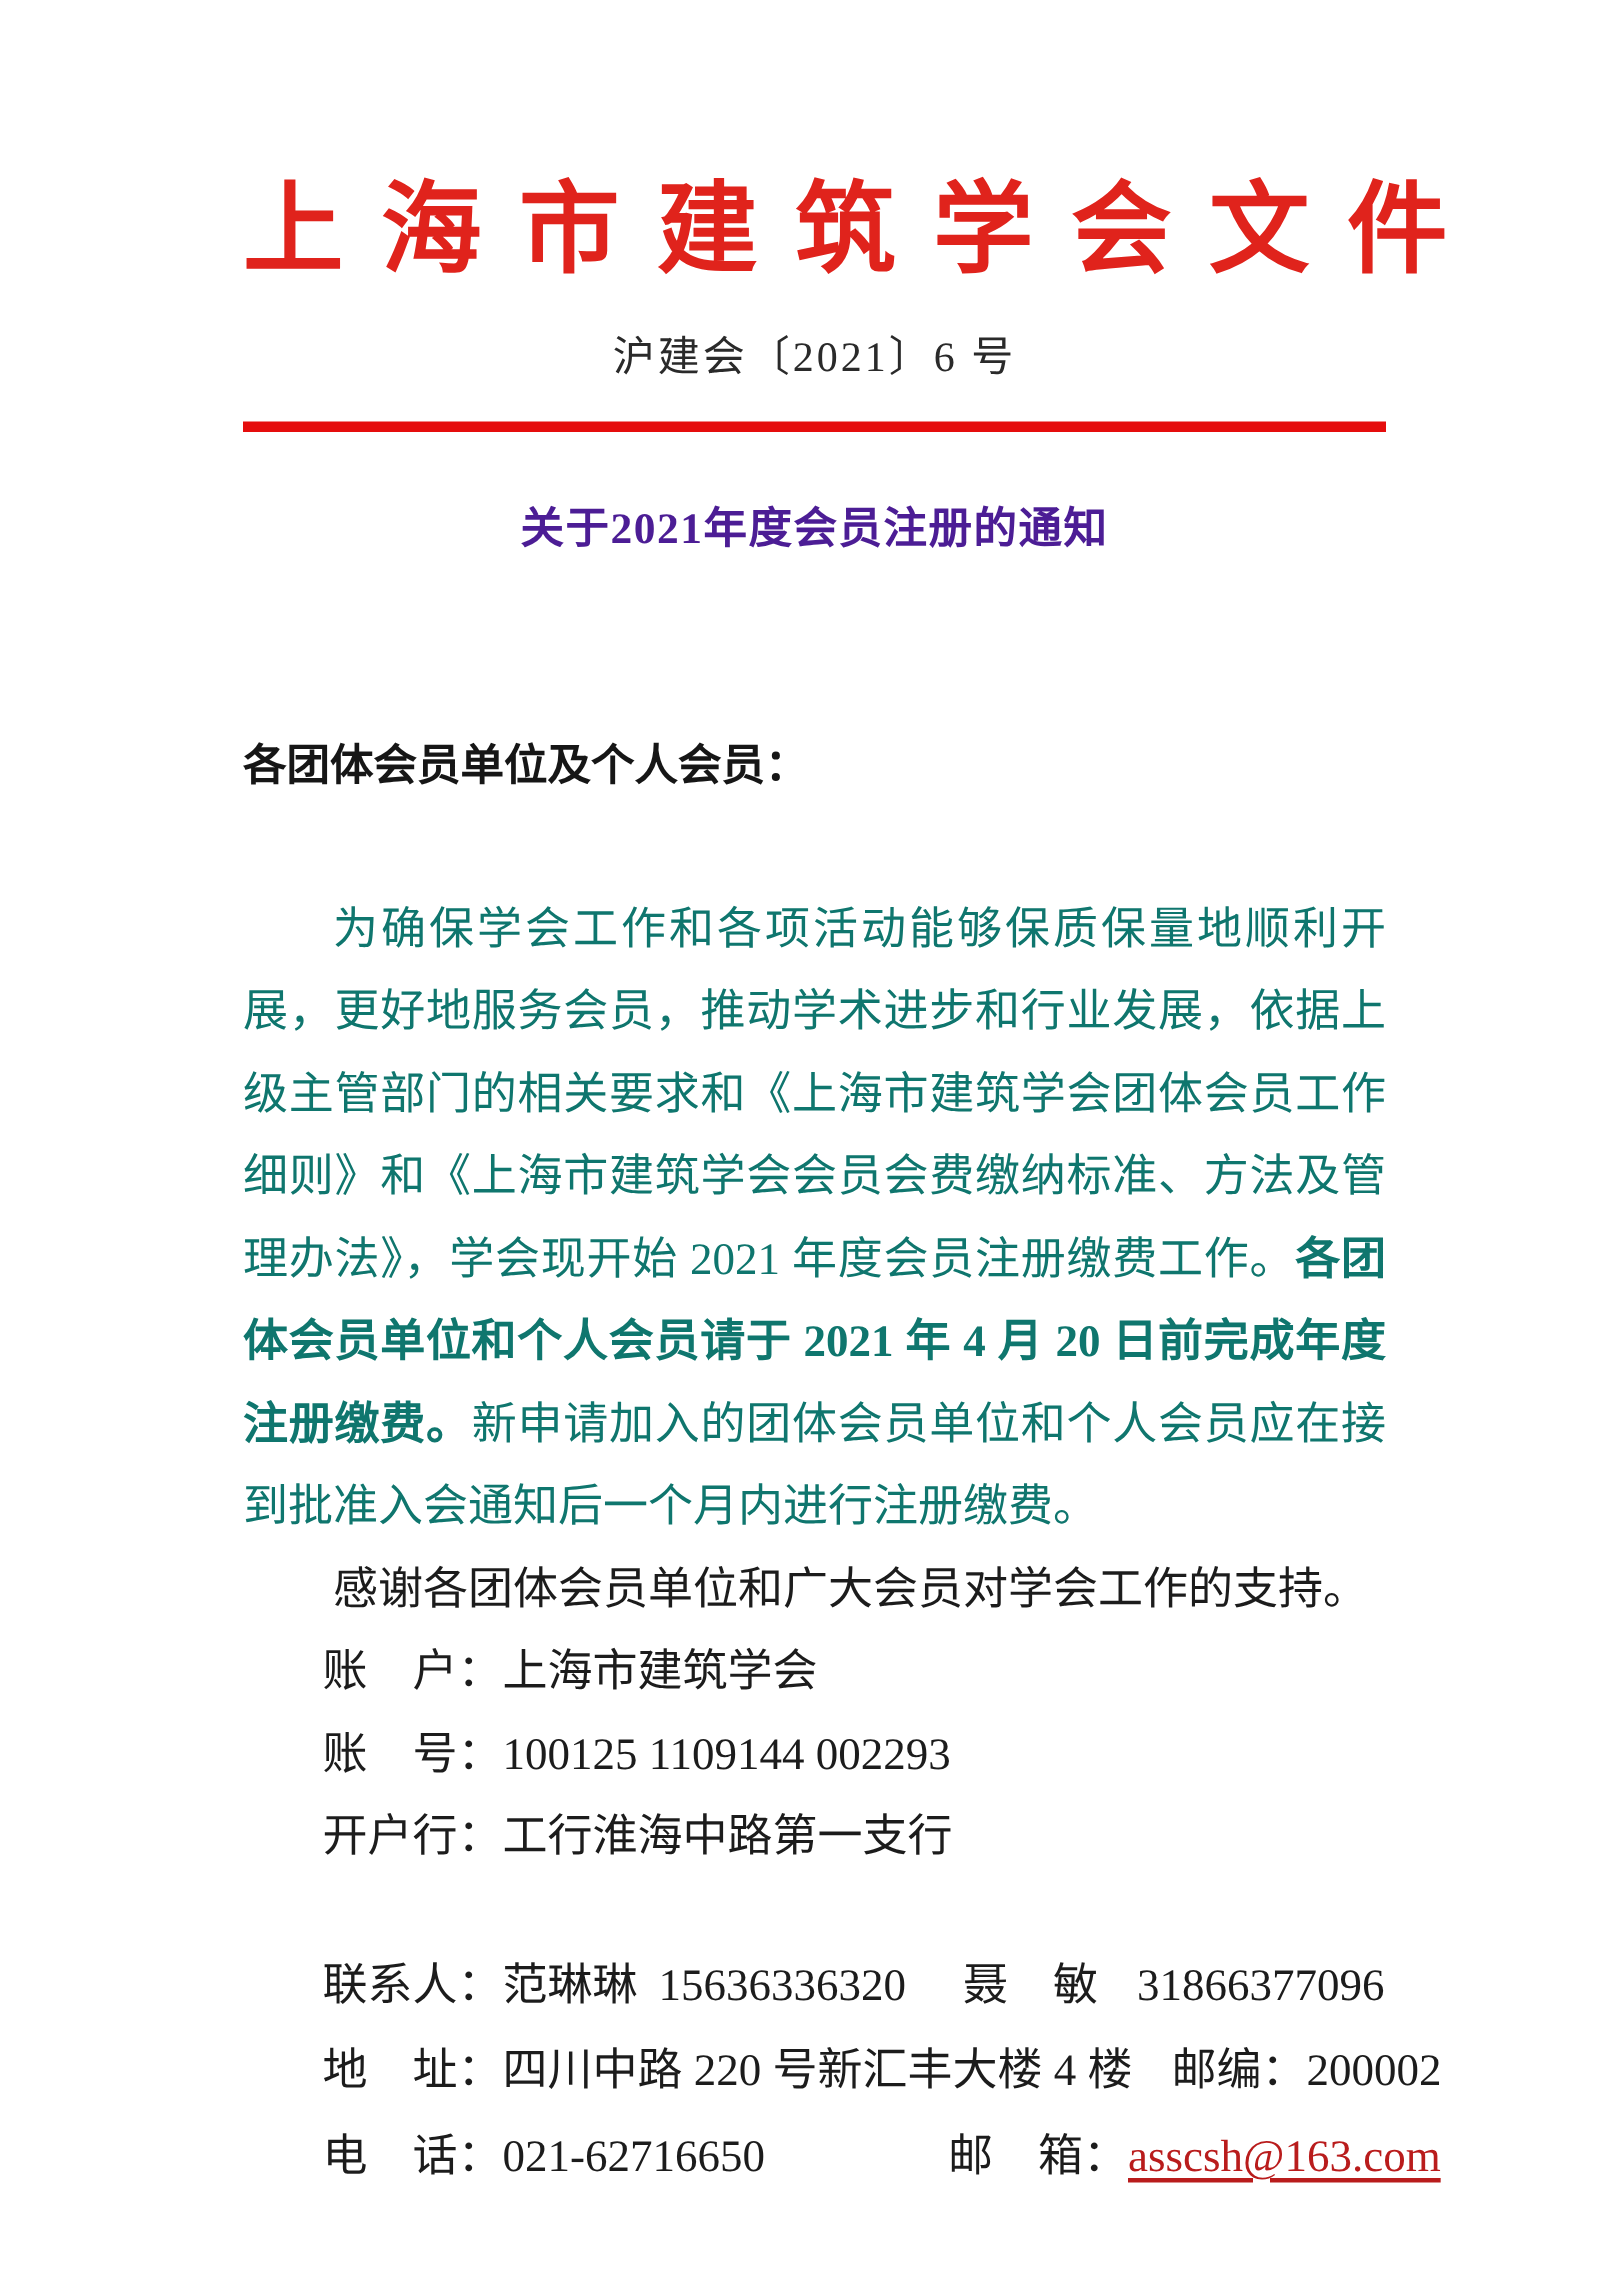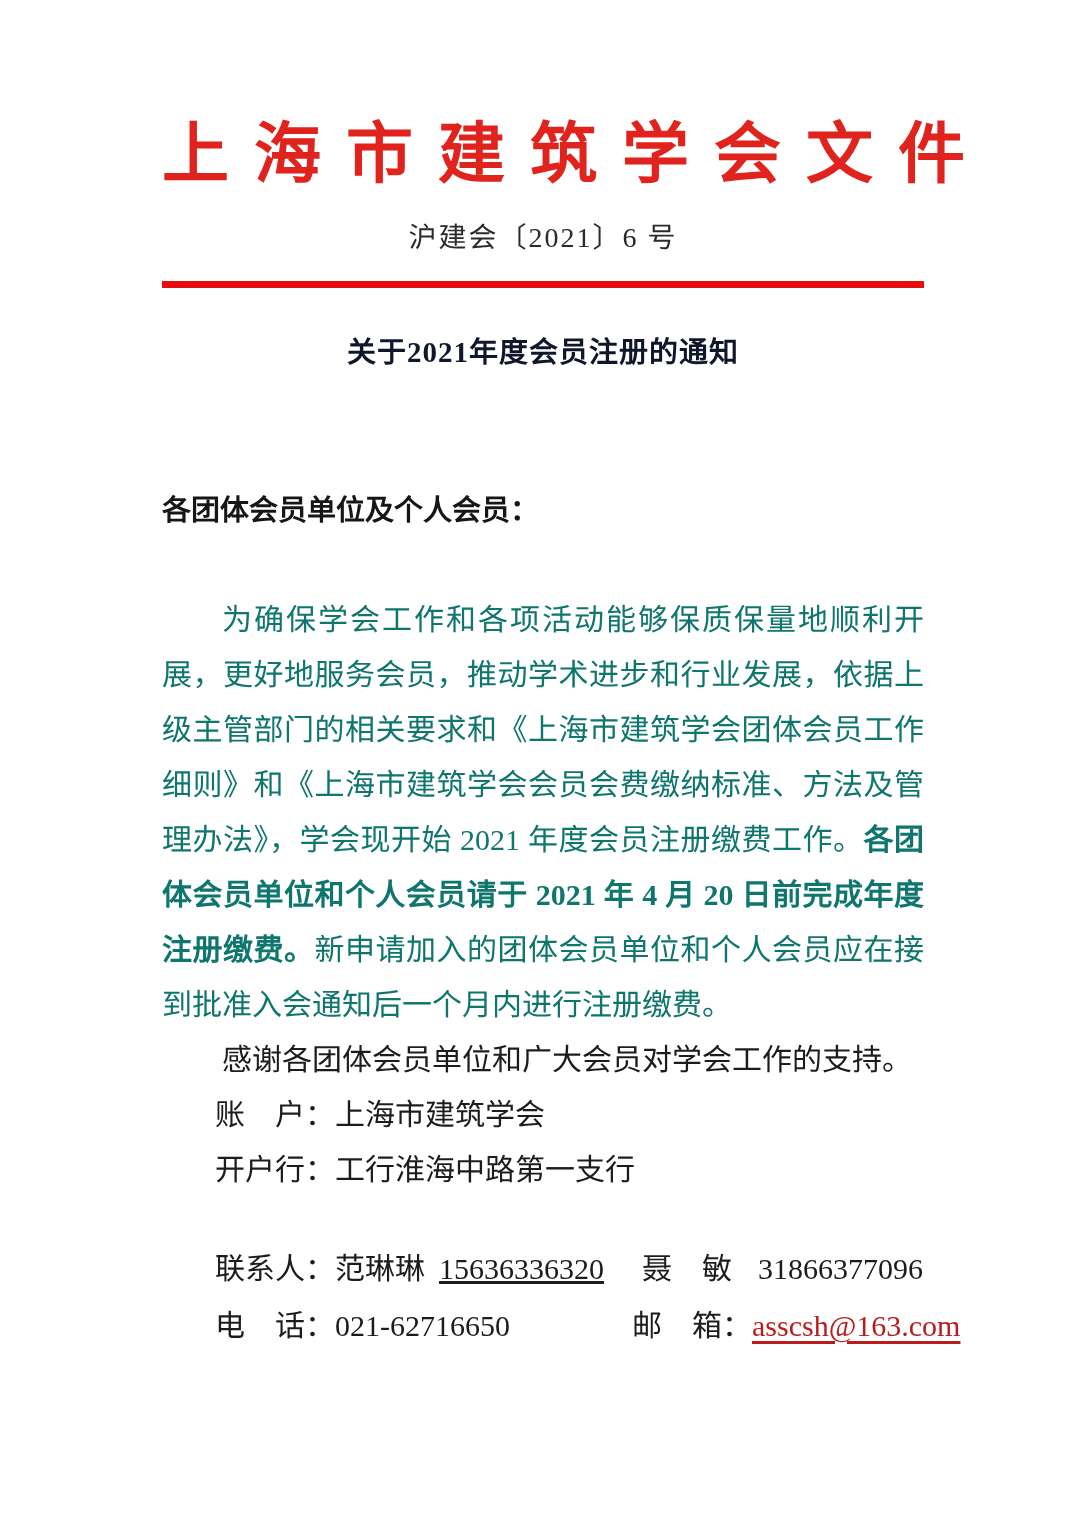--- a/index.html
+++ b/index.html
@@ -41,21 +41,21 @@
     height: 7px;
     background: #e50d0d;
     border: none;
   }
   .notice-title {
     text-align: center;
     font-size: 29px;
     font-weight: 700;
     letter-spacing: 1px;
     margin-top: 40px;
-    color: #0f172a;
+    color: #4c1d95;
   }
   .salutation {
     margin-top: 116px;
     font-size: 29px;
     font-weight: 700;
     color: #161616;
   }
   .body-para {
     margin-top: 64px;
     font-size: 30px;
@@ -79,21 +79,21 @@
     padding-left: 53px;
     color: #1c1c1c;
     white-space: nowrap;
   }
   .contact-block {
     margin-top: 43px;
   }
   .contact-block .info-line {
     line-height: 57px;
   }
-  .gap-sm { margin-left: 14px; text-decoration: underline; }
+  .gap-sm { margin-left: 14px; }
   .gap-md { margin-left: 38px; }
   .gap-lg { margin-left: 26px; }
   .gap-xl { margin-left: 122px; }
   .email-link {
     color: #b91c1c;
     text-decoration: underline;
     text-underline-offset: 5px;
   }
 </style>
 </head>
@@ -111,24 +111,26 @@
 
   <div class="salutation">各团体会员单位及个人会员：</div>
 
   <div class="body-para"><span>为确保学会工作和各项活动能够保质保量地顺利开展，更好地服务会员，推动学术进步和行业发展，依据上级主管部门的相关要求和《上海市建筑学会团体会员工作细则》和《上海市建筑学会会员会费缴纳标准、方法及管理办法》，学会现开始 2021 年度会员注册缴费工作。</span><span class="bold">各团体会员单位和个人会员请于 2021 年 4 月 20 日前完成年度注册缴费。</span><span>新申请加入的团体会员单位和个人会员应在接到批准入会通知后一个月内进行注册缴费。</span></div>
 
   <div class="thanks-line">感谢各团体会员单位和广大会员对学会工作的支持。</div>
 
   <div>
     <div class="info-line"><span>账　户：</span><span>上海市建筑学会</span></div>
 
+    <div class="info-line"><span>账　号：</span><span>100125  1109144  002293</span></div>
 
     <div class="info-line"><span>开户行：</span><span>工行淮海中路第一支行</span></div>
   </div>
 
   <div class="contact-block">
     <div class="info-line"><span>联系人：</span><span>范琳琳</span><span class="gap-sm">15636336320</span><span class="gap-md">聂　敏</span><span class="gap-lg">31866377096</span></div>
 
+    <div class="info-line"><span>地　址：</span><span>四川中路 220 号新汇丰大楼 4 楼</span><span class="gap-lg">邮编：</span><span>200002</span></div>
 
     <div class="info-line"><span>电　话：</span><span>021-62716650</span><span class="gap-xl">邮　箱：</span><a class="email-link" href="#">asscsh@163.com</a></div>
   </div>
 
 </div>
 
 </body></html>

